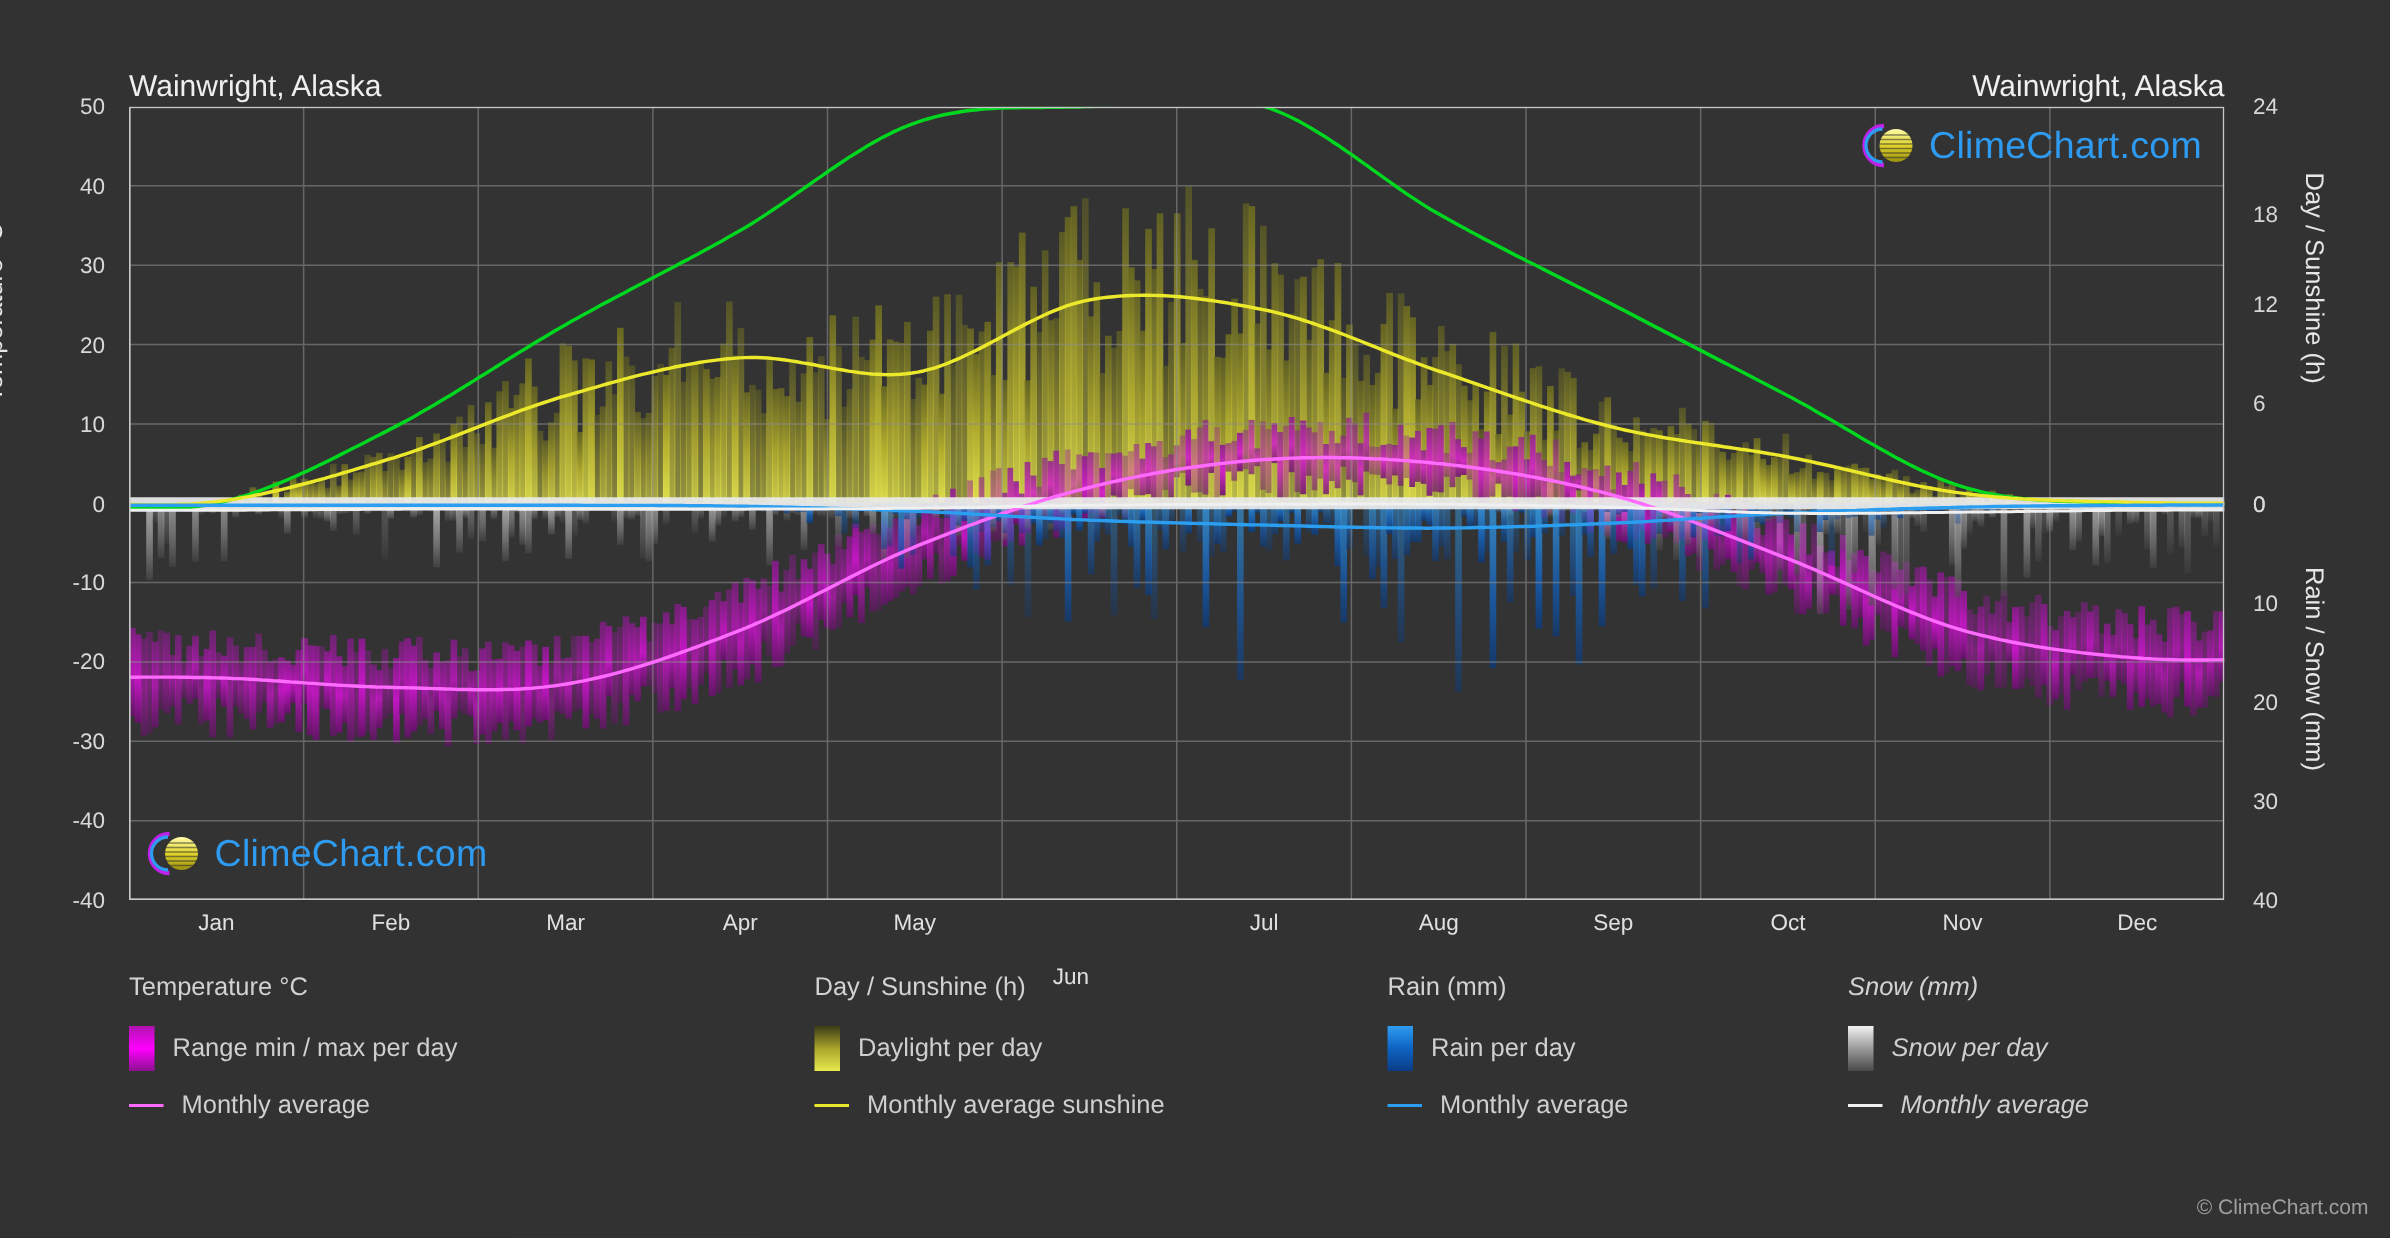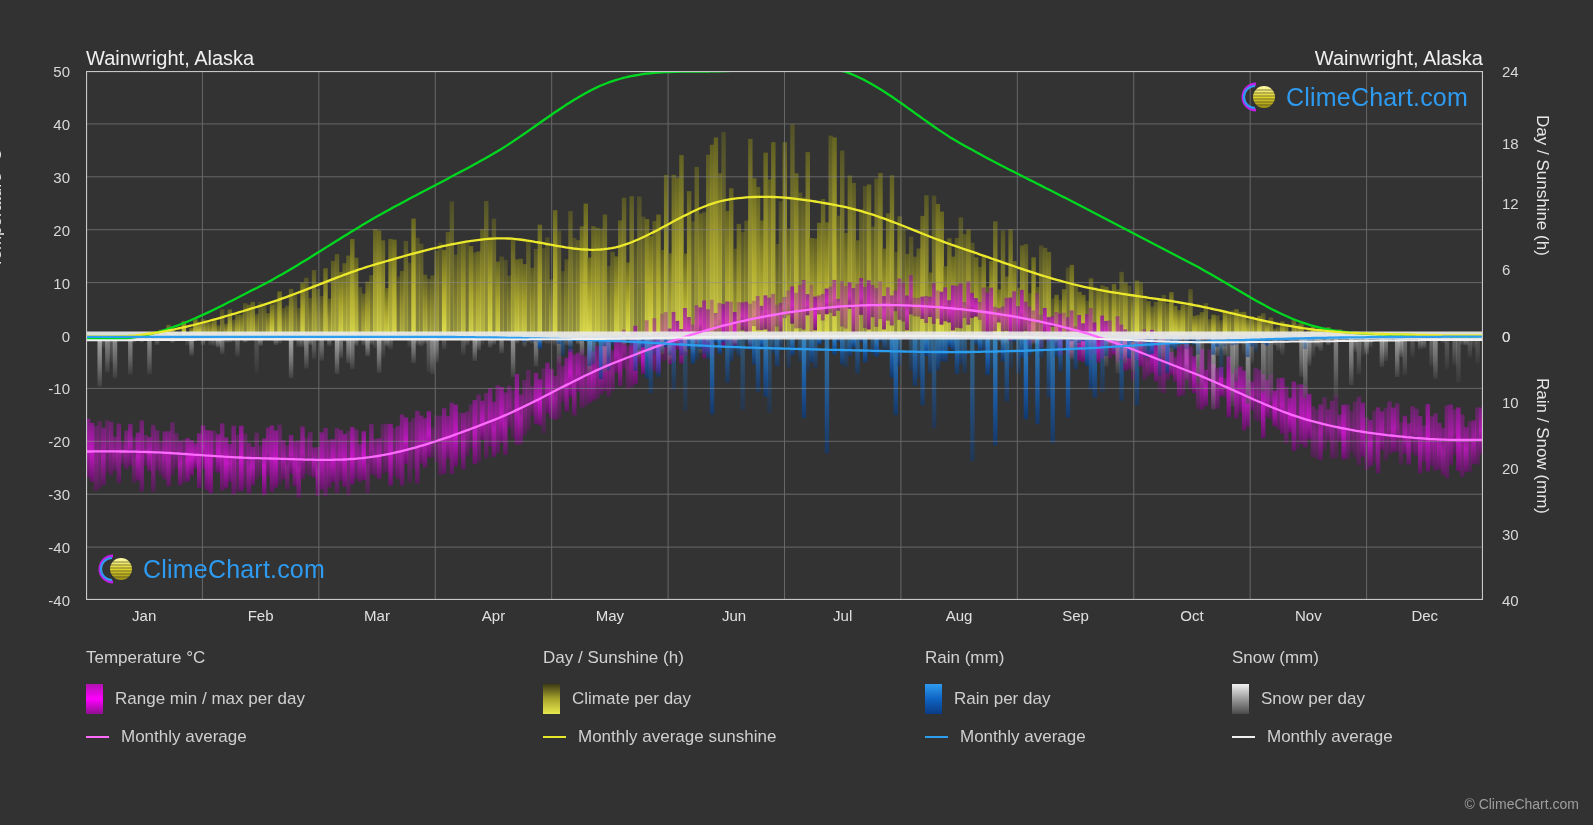--- a/index.html
+++ b/index.html
@@ -189,21 +189,21 @@
       <div class="ytick-r" style="top: 467.75px;">20</div>
       <div class="ytick-r" style="top: 533.875px;">30</div>
       <div class="ytick-r" style="top: 600px;">40</div>
     </div>
   <div id="ticks-x">
       <div class="xtick" style="left: 144.208px;">Jan</div>
       <div class="xtick" style="left: 260.625px;">Feb</div>
       <div class="xtick" style="left: 377.042px;">Mar</div>
       <div class="xtick" style="left: 493.458px;">Apr</div>
       <div class="xtick" style="left: 609.875px; text-align: center;">May</div>
-      <div class="xtick" style="left: 734px;">Jun</div>
+      <div class="xtick" style="left: 714px; margin-top: 36px;">Jun</div>
       <div class="xtick" style="left: 842.708px;">Jul</div>
       <div class="xtick" style="left: 959.125px;">Aug</div>
       <div class="xtick" style="left: 1075.54px;">Sep</div>
       <div class="xtick" style="left: 1191.96px;">Oct</div>
       <div class="xtick" style="left: 1308.38px;">Nov</div>
       <div class="xtick" style="left: 1424.79px;">Dec</div>
     </div>
 
   <div id="plot">
       <svg width="1397" height="529" viewBox="0 0 1397 529">
@@ -1665,41 +1665,41 @@
       <div class="leg-row">
         <span class="dash dash-temp"></span>
         <span class="leg-label">Monthly average</span>
       </div>
     </div>
 
     <div class="leg-col" style="left:543px;">
       <div class="leg-head">Day / Sunshine (h)</div>
       <div class="leg-row">
         <span class="swatch sw-sun"></span>
-        <span class="leg-label">Climate per day</span>
+        <span class="leg-label">Daylight per day</span>
       </div>
       <div class="leg-row">
         <span class="dash dash-sun"></span>
         <span class="leg-label">Monthly average sunshine</span>
       </div>
     </div>
 
     <div class="leg-col" style="left:925px;">
       <div class="leg-head">Rain (mm)</div>
       <div class="leg-row">
         <span class="swatch sw-rain"></span>
         <span class="leg-label">Rain per day</span>
       </div>
       <div class="leg-row">
         <span class="dash dash-rain"></span>
         <span class="leg-label">Monthly average</span>
       </div>
     </div>
 
-    <div class="leg-col" style="left:1232px;">
+    <div class="leg-col" style="left:1232px;font-style:italic;">
       <div class="leg-head">Snow (mm)</div>
       <div class="leg-row">
         <span class="swatch sw-snow"></span>
         <span class="leg-label">Snow per day</span>
       </div>
       <div class="leg-row">
         <span class="dash dash-snow"></span>
         <span class="leg-label">Monthly average</span>
       </div>
     </div>

